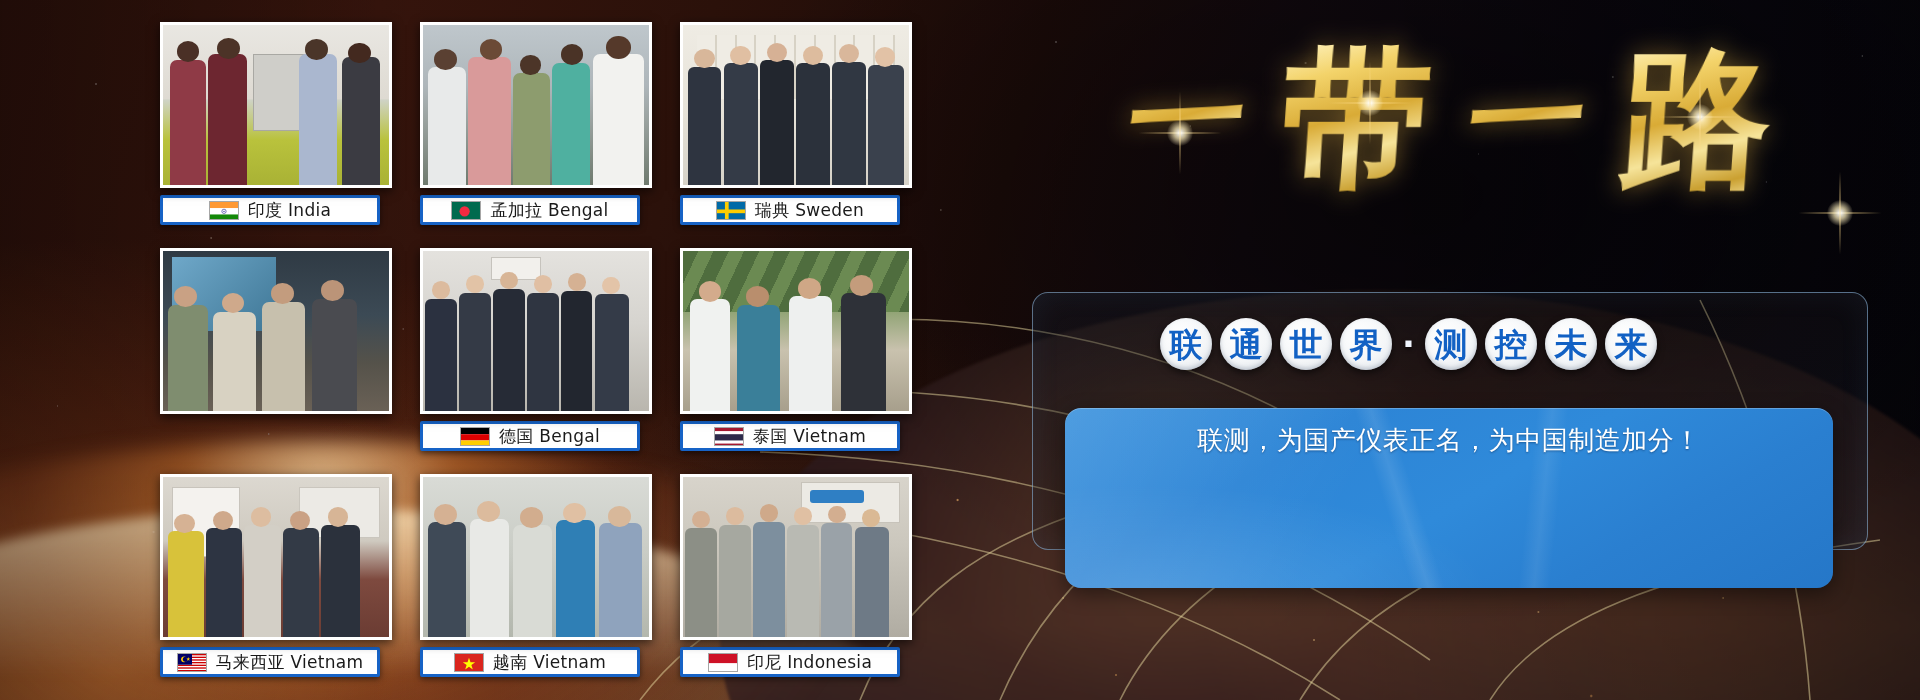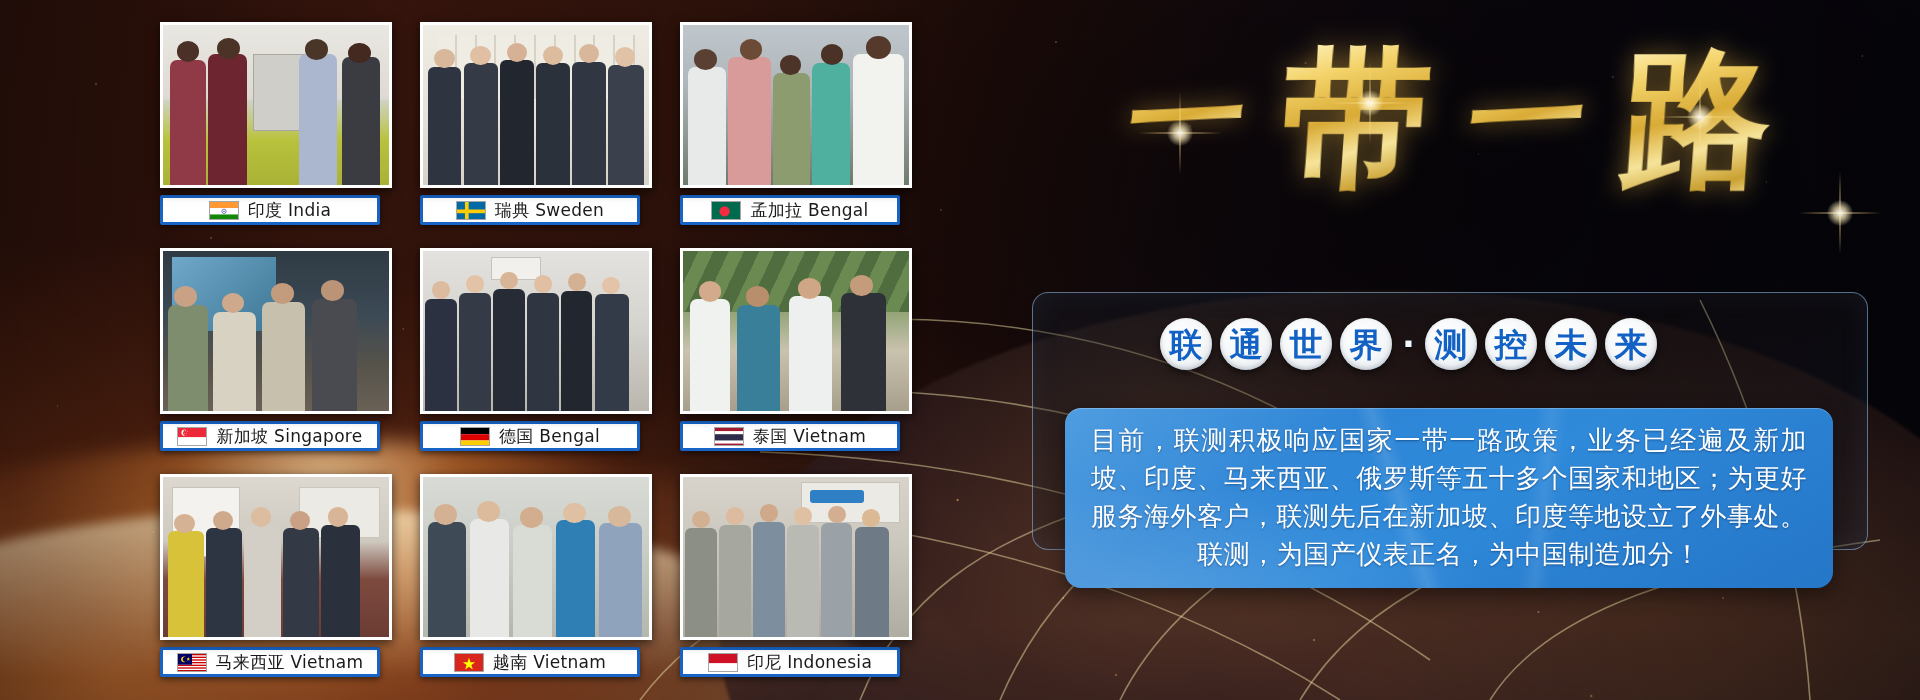--- a/index.html
+++ b/index.html
@@ -259,21 +259,20 @@
     <div class="slg-ch">世</div>
     <div class="slg-ch">界</div>
     <div class="slg-dot">·</div>
     <div class="slg-ch">测</div>
     <div class="slg-ch">控</div>
     <div class="slg-ch">未</div>
     <div class="slg-ch">来</div>
   </div>
 
   <div class="bluebox">
-    <p>目前，联测积极响应国家一带一路政策，业务已经遍及新加坡、印度、马来西亚、俄罗斯等五十多个国家和地区；为更好服务海外客户，联测先后在新加坡、印度等地设立了外事处。</p>
     <p class="last">联测，为国产仪表正名，为中国制造加分！</p>
   </div>
 
   <div class="grid" id="gallery">
       <div class="card">
         <div class="photo">
           <div class="scene">
             <div style="position:absolute;inset:0;background:linear-gradient(180deg,#e9e7e2 0%,#dedad2 46%,#cfd3c5 47%,#b9c23c 72%,#a9b235 100%)"></div>
   <div style="position:absolute;left:40%;top:18%;width:26%;height:48%;background:#cfcec9;border:1px solid #a9a8a3"></div>
   <div style="position:absolute;left:3%;top:22%;width:16%;height:78%;background:#8f3a46;border-radius:7px 7px 0 0"></div>
@@ -288,20 +287,44 @@
         </div>
         <div class="label">
           <span class="flag"><svg viewBox="0 0 60 40">
               <rect width="60" height="13.3" fill="#FF9933"></rect>
               <rect y="13.3" width="60" height="13.4" fill="#fff"></rect>
               <rect y="26.7" width="60" height="13.3" fill="#138808"></rect>
               <circle cx="30" cy="20" r="4.6" fill="none" stroke="#000080" stroke-width="1.1"></circle>
               <circle cx="30" cy="20" r="1.3" fill="#000080"></circle>
             </svg></span>
           <span class="txt">印度 India</span>
+        </div>
+      </div>
+      <div class="card">
+        <div class="photo">
+          <div class="scene">
+            <div style="position:absolute;inset:0;background:linear-gradient(180deg,#bfc7cc 0%,#aeb6ba 38%,#9aa29f 60%,#6f7a6e 100%)"></div>
+  <div style="position:absolute;left:2%;top:26%;width:17%;height:74%;background:#e8eaea;border-radius:7px 7px 0 0"></div>
+  <div style="position:absolute;left:20%;top:20%;width:19%;height:80%;background:#d99a9a;border-radius:7px 7px 0 0"></div>
+  <div style="position:absolute;left:40%;top:30%;width:16%;height:70%;background:#8d9c6e;border-radius:7px 7px 0 0"></div>
+  <div style="position:absolute;left:57%;top:24%;width:17%;height:76%;background:#4fb0a0;border-radius:7px 7px 0 0"></div>
+  <div style="position:absolute;left:75%;top:18%;width:23%;height:82%;background:#f2f2ef;border-radius:7px 7px 0 0"></div>
+  <div style="position:absolute;left:5%;top:15%;width:10%;height:13%;background:#5a4032;border-radius:50%"></div>
+  <div style="position:absolute;left:25%;top:9%;width:10%;height:13%;background:#6b4a36;border-radius:50%"></div>
+  <div style="position:absolute;left:43%;top:19%;width:9%;height:12%;background:#4c3528;border-radius:50%"></div>
+  <div style="position:absolute;left:61%;top:12%;width:10%;height:13%;background:#4a3326;border-radius:50%"></div>
+  <div style="position:absolute;left:81%;top:7%;width:11%;height:14%;background:#55392a;border-radius:50%"></div>
+          </div>
+        </div>
+        <div class="label">
+          <span class="flag"><svg viewBox="0 0 60 40">
+              <rect width="60" height="40" fill="#006a4e"></rect>
+              <circle cx="27" cy="20" r="11" fill="#f42a41"></circle>
+            </svg></span>
+          <span class="txt">孟加拉 Bengal</span>
         </div>
       </div>
       <div class="card">
         <div class="photo">
           <div class="scene">
             <div style="position:absolute;inset:0;background:linear-gradient(180deg,#efece4 0%,#e6e2d8 55%,#d6d2c8 100%)"></div>
   <div style="position:absolute;left:6%;top:6%;width:88%;height:40%;background:repeating-linear-gradient(90deg,#efece4 0 9%,#d7d2c5 9% 10%)"></div>
   <div style="position:absolute;left:2%;top:26%;width:15%;height:74%;background:#2e3440;border-radius:6px 6px 0 0"></div>
   <div style="position:absolute;left:18%;top:24%;width:15%;height:76%;background:#343b47;border-radius:6px 6px 0 0"></div>
   <div style="position:absolute;left:34%;top:22%;width:15%;height:78%;background:#22262e;border-radius:6px 6px 0 0"></div>
@@ -321,71 +344,31 @@
               <rect width="60" height="40" fill="#006aa7"></rect>
               <rect y="16" width="60" height="8" fill="#fecc00"></rect>
               <rect x="17" width="8" height="40" fill="#fecc00"></rect>
             </svg></span>
           <span class="txt">瑞典 Sweden</span>
         </div>
       </div>
       <div class="card">
         <div class="photo">
           <div class="scene">
-            <div style="position:absolute;inset:0;background:linear-gradient(180deg,#bfc7cc 0%,#aeb6ba 38%,#9aa29f 60%,#6f7a6e 100%)"></div>
-  <div style="position:absolute;left:2%;top:26%;width:17%;height:74%;background:#e8eaea;border-radius:7px 7px 0 0"></div>
-  <div style="position:absolute;left:20%;top:20%;width:19%;height:80%;background:#d99a9a;border-radius:7px 7px 0 0"></div>
-  <div style="position:absolute;left:40%;top:30%;width:16%;height:70%;background:#8d9c6e;border-radius:7px 7px 0 0"></div>
-  <div style="position:absolute;left:57%;top:24%;width:17%;height:76%;background:#4fb0a0;border-radius:7px 7px 0 0"></div>
-  <div style="position:absolute;left:75%;top:18%;width:23%;height:82%;background:#f2f2ef;border-radius:7px 7px 0 0"></div>
-  <div style="position:absolute;left:5%;top:15%;width:10%;height:13%;background:#5a4032;border-radius:50%"></div>
-  <div style="position:absolute;left:25%;top:9%;width:10%;height:13%;background:#6b4a36;border-radius:50%"></div>
-  <div style="position:absolute;left:43%;top:19%;width:9%;height:12%;background:#4c3528;border-radius:50%"></div>
-  <div style="position:absolute;left:61%;top:12%;width:10%;height:13%;background:#4a3326;border-radius:50%"></div>
-  <div style="position:absolute;left:81%;top:7%;width:11%;height:14%;background:#55392a;border-radius:50%"></div>
-          </div>
-        </div>
-        <div class="label">
-          <span class="flag"><svg viewBox="0 0 60 40">
-              <rect width="60" height="40" fill="#006a4e"></rect>
-              <circle cx="27" cy="20" r="11" fill="#f42a41"></circle>
-            </svg></span>
-          <span class="txt">孟加拉 Bengal</span>
-        </div>
-      </div>
-      <div class="card">
-        <div class="photo">
-          <div class="scene">
             <div style="position:absolute;inset:0;background:linear-gradient(180deg,#2f3a44 0%,#3c4a55 40%,#55524a 70%,#6a6156 100%)"></div>
   <div style="position:absolute;left:4%;top:4%;width:46%;height:46%;background:linear-gradient(135deg,#6fa8c9,#3f7796)"></div>
   <div style="position:absolute;left:2%;top:34%;width:18%;height:66%;background:#7f8d6f;border-radius:7px 7px 0 0"></div>
   <div style="position:absolute;left:22%;top:38%;width:19%;height:62%;background:#d8d2c2;border-radius:7px 7px 0 0"></div>
   <div style="position:absolute;left:44%;top:32%;width:19%;height:68%;background:#c7c0ad;border-radius:7px 7px 0 0"></div>
   <div style="position:absolute;left:66%;top:30%;width:20%;height:70%;background:#4a4b50;border-radius:7px 7px 0 0"></div>
   <div style="position:absolute;left:5%;top:22%;width:10%;height:13%;background:#c9a184;border-radius:50%"></div>
   <div style="position:absolute;left:26%;top:26%;width:10%;height:13%;background:#cfa98b;border-radius:50%"></div>
   <div style="position:absolute;left:48%;top:20%;width:10%;height:13%;background:#c39c7e;border-radius:50%"></div>
   <div style="position:absolute;left:70%;top:18%;width:10%;height:13%;background:#bb9478;border-radius:50%"></div>
           </div>
-        </div>
-        <div class="label">
-          <span class="flag"><svg viewBox="0 0 60 40">
-              <rect width="60" height="20" fill="#ed2939"></rect>
-              <rect y="20" width="60" height="20" fill="#fff"></rect>
-              <circle cx="14" cy="10" r="6.6" fill="#fff"></circle>
-              <circle cx="17.4" cy="10" r="6.6" fill="#ed2939"></circle>
-              <g fill="#fff">
-                <circle cx="16" cy="5.2" r="1"></circle>
-                <circle cx="12.4" cy="7.6" r="1"></circle>
-                <circle cx="19.6" cy="7.6" r="1"></circle>
-                <circle cx="13.8" cy="12" r="1"></circle>
-                <circle cx="18.2" cy="12" r="1"></circle>
-              </g>
-            </svg></span>
-          <span class="txt">新加坡 Singapore</span>
         </div>
       </div>
       <div class="card">
         <div class="photo">
           <div class="scene">
             <div style="position:absolute;inset:0;background:linear-gradient(180deg,#e4e2de 0%,#d6d4cf 45%,#b9b6ae 100%)"></div>
   <div style="position:absolute;left:30%;top:4%;width:22%;height:14%;background:#f2f0ec;border:1px solid #c6c3bd"></div>
   <div style="position:absolute;left:1%;top:30%;width:14%;height:70%;background:#2b3140;border-radius:6px 6px 0 0"></div>
   <div style="position:absolute;left:16%;top:26%;width:14%;height:74%;background:#343a46;border-radius:6px 6px 0 0"></div>
   <div style="position:absolute;left:31%;top:24%;width:14%;height:76%;background:#262b36;border-radius:6px 6px 0 0"></div>

